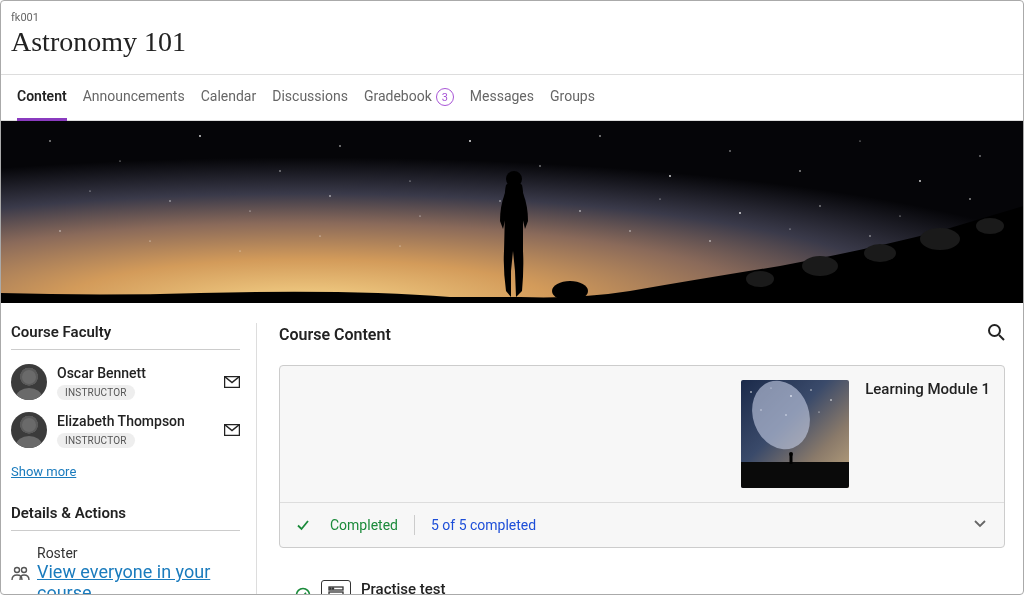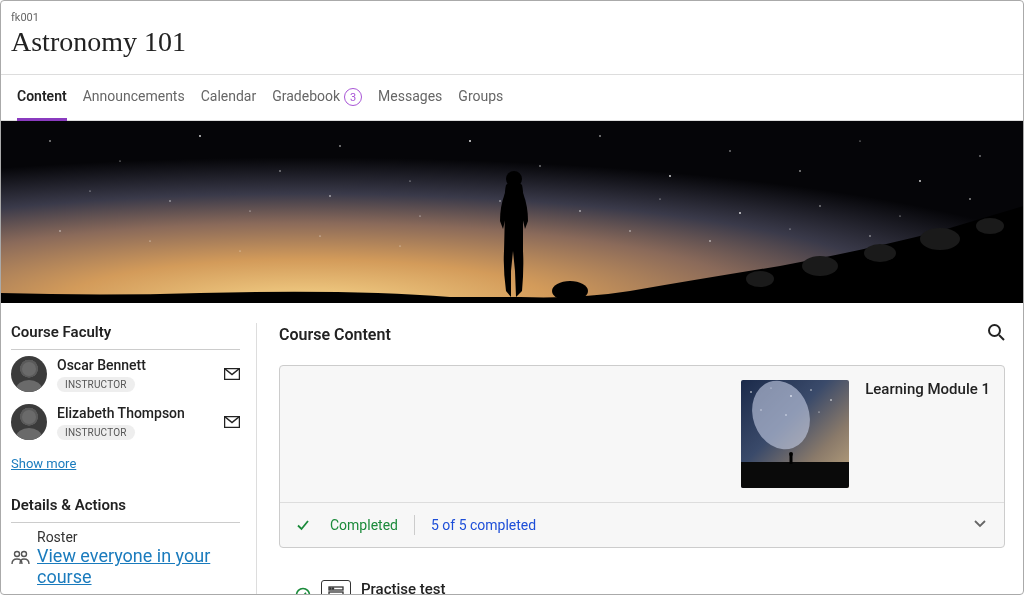--- a/index.html
+++ b/index.html
@@ -62,21 +62,21 @@
     .banner svg { width: 100%; height: 100%; display: block; }
     .content-wrap { display: flex; padding: 20px 0 0 0; }
     .sidebar { width: 256px; padding: 0 16px 0 10px; border-right: 1px solid #ddd; }
     .main { flex: 1; padding: 0 18px 0 22px; }
     .sidebar h3 {
       font-size: 15px;
       font-weight: 600;
       color: #222;
       border-bottom: 1px solid #ccc;
       padding-bottom: 8px;
-      margin-bottom: 6px;
+      margin-bottom: 14px;
     }
     .faculty-row { display: flex; align-items: center; margin-bottom: 12px; position: relative; }
     .avatar {
       width: 36px;
       height: 36px;
       border-radius: 50%;
       background: radial-gradient(circle at 50% 35%, #5a5a5a 0%, #5a5a5a 30%, #3b3b3b 31%, #3b3b3b 100%);
       flex-shrink: 0;
       margin-right: 10px;
       position: relative;
@@ -154,20 +154,21 @@
 
 <div class="header">
   <div class="course-code">fk001</div>
   <h1 class="course-title">Astronomy 101</h1>
 </div>
 
 <div class="tabs">
   <div class="tab active"><span>Content</span></div>
   <div class="tab"><span>Announcements</span></div>
   <div class="tab"><span>Calendar</span></div>
+  <div class="tab"><span>Discussions</span></div>
   <div class="tab">
     <span>Gradebook</span><span class="tab-badge">3</span>
   </div>
   <div class="tab"><span>Messages</span></div>
   <div class="tab"><span>Groups</span></div>
 </div>
 
 <div class="banner">
   <svg viewBox="0 0 1024 182" preserveAspectRatio="xMidYMid slice">
     <defs>

